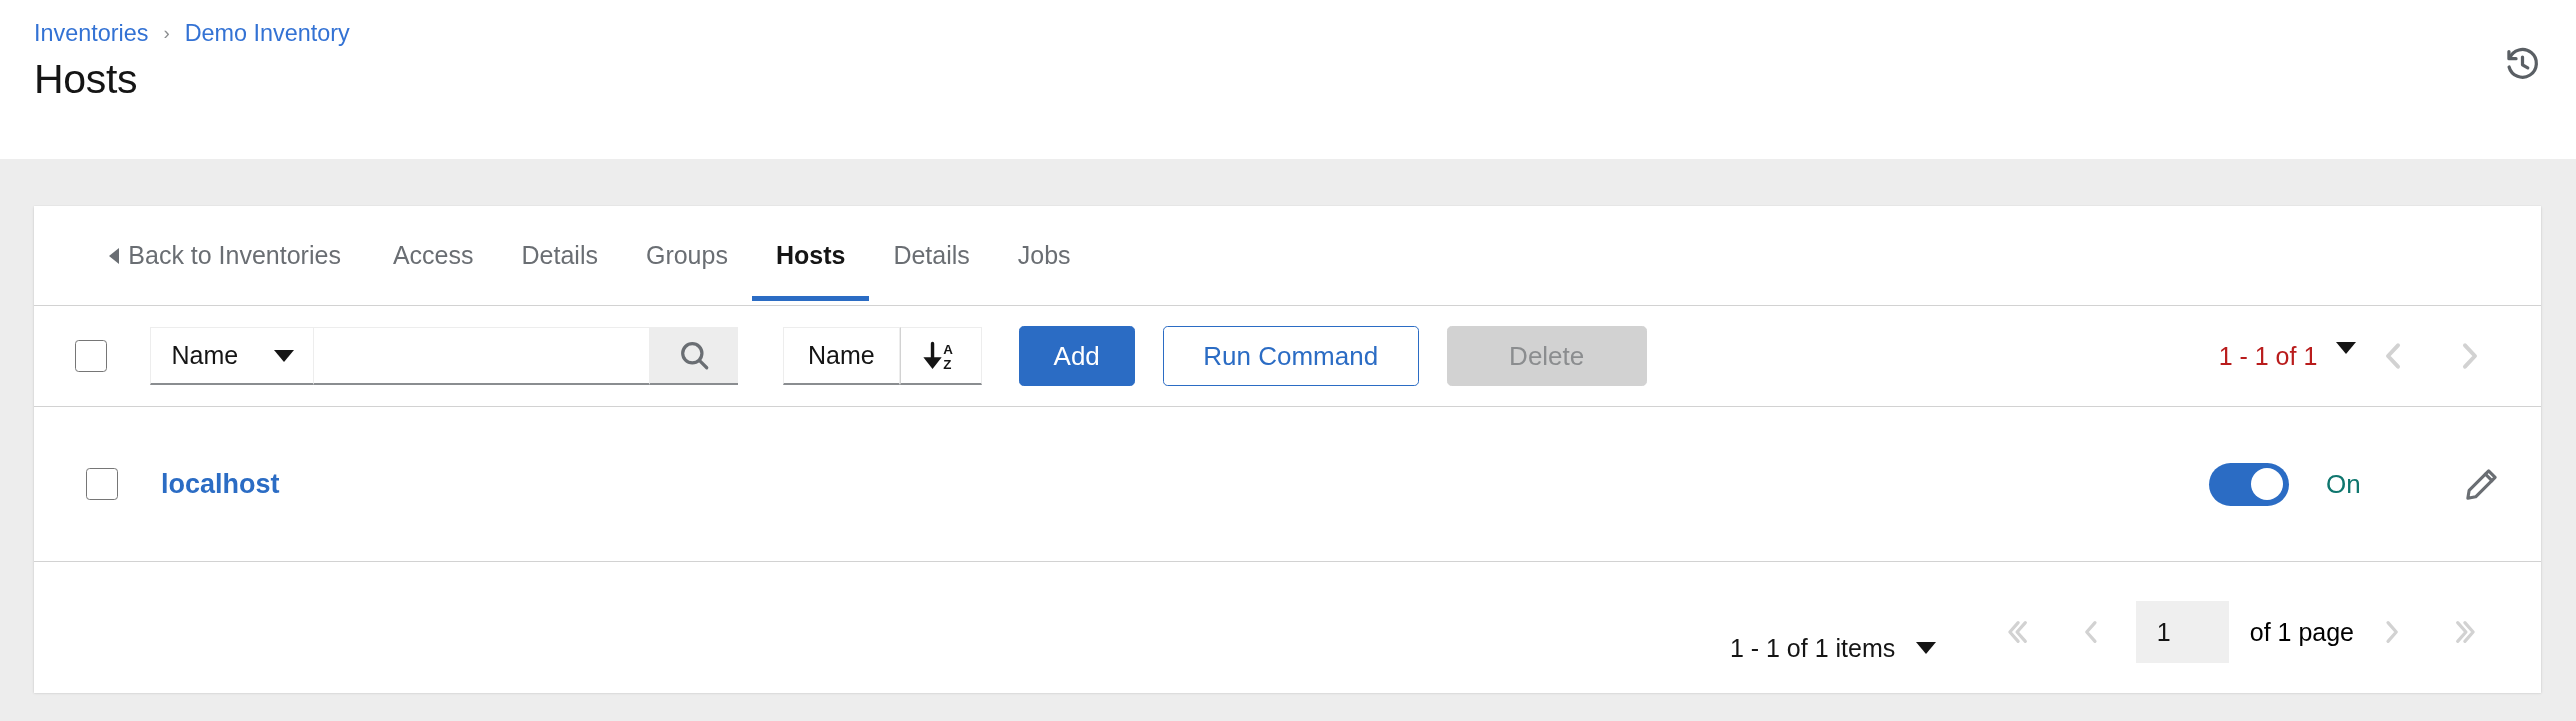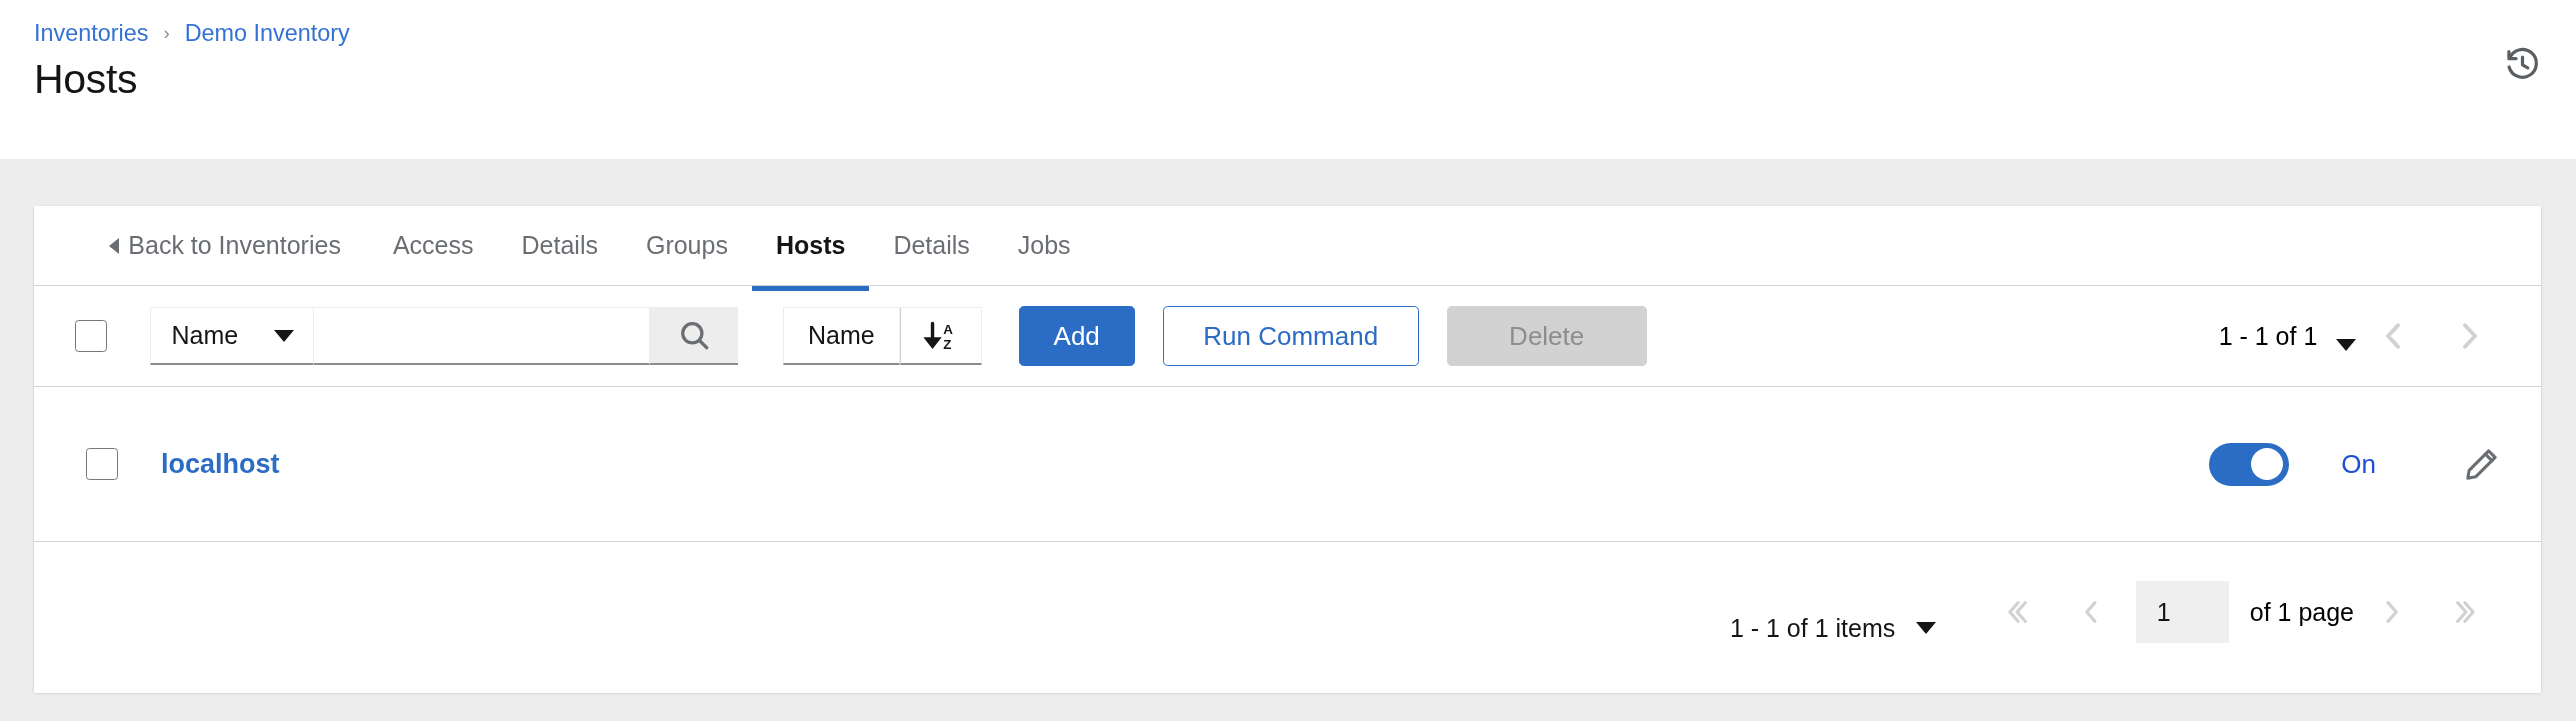--- a/index.html
+++ b/index.html
@@ -73,21 +73,21 @@
     left: 34px; top: 206px;
     width: 2507px;
     height: 487px;
     background: #ffffff;
     box-shadow: 0 0.9px 2.8px rgba(3,3,3,0.12), 0 0 1.9px rgba(3,3,3,0.06);
   }
 
   
   .tabbar {
     position: relative;
-    height: 80px;
+    height: 100px;
     border-bottom: 1.9px solid #d2d2d2;
     display: flex;
     align-items: center;
     padding-left: 41px;
   }
   .tab {
     position: relative;
     height: 88px;
     display: flex;
     align-items: center;
@@ -248,23 +248,23 @@
   }
 
   .toolbar-pagination {
     position: absolute;
     right: 35px;
     display: flex;
     align-items: center;
   }
   .pg-summary {
     display: flex;
-    align-items: flex-end;
-    font-size: 25px;
-    color: #000000;
+    align-items: flex-start;
+    font-size: 25px;
+    color: #b91c1c;
     cursor: pointer;
     white-space: nowrap;
   }
   .pg-summary .caret-down { margin-left: 18.7px; }
   .pg-nav {
     width: 75px; height: 65px;
     display: flex;
     align-items: center;
     justify-content: center;
     cursor: pointer;
@@ -307,23 +307,22 @@
   .toggle .knob {
     position: absolute;
     top: 5.6px; right: 6.5px;
     width: 32px; height: 32px;
     border-radius: 50%;
     background: #ffffff;
   }
   .toggle-label {
     margin-left: 37px;
     font-size: 26px;
-    color: #1d4ed8;
+    color: #0f766e;
     min-width: 50px;
-    text-align: right;
   }
   .edit-btn {
     margin-left: 80px;
     width: 50px; height: 50px;
     display: flex;
     align-items: center;
     justify-content: center;
     cursor: pointer;
     background: transparent;
     border: none;

